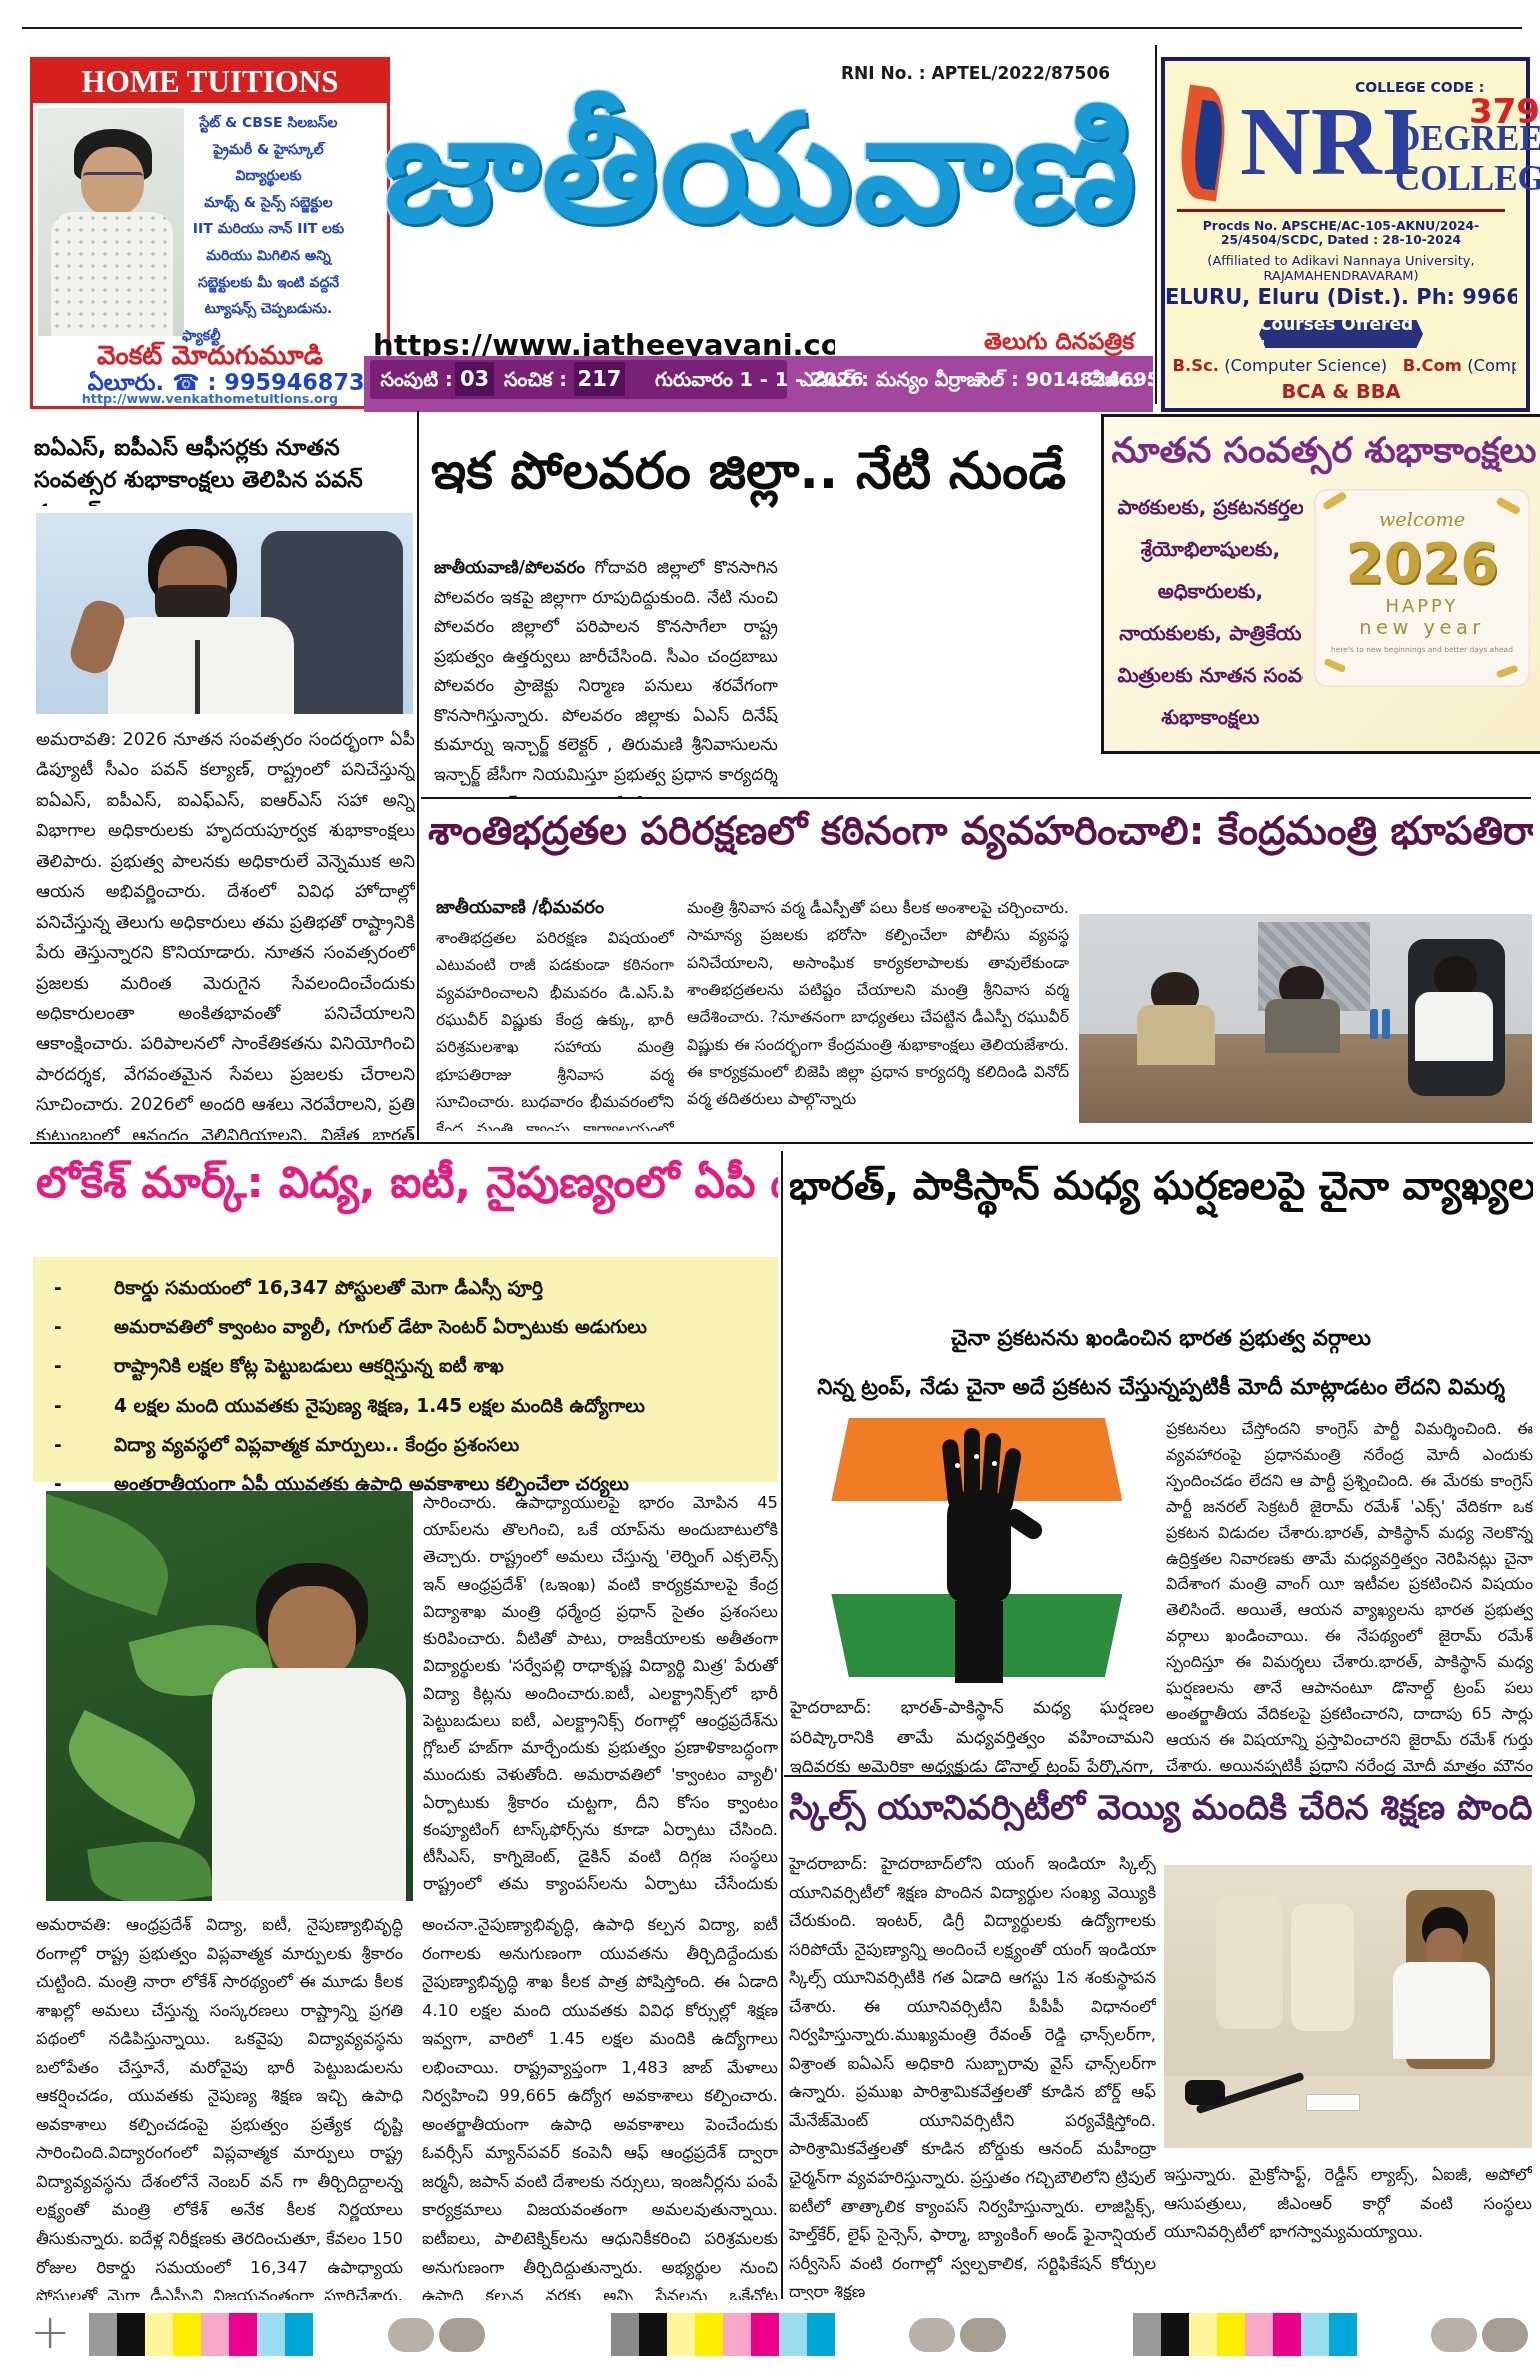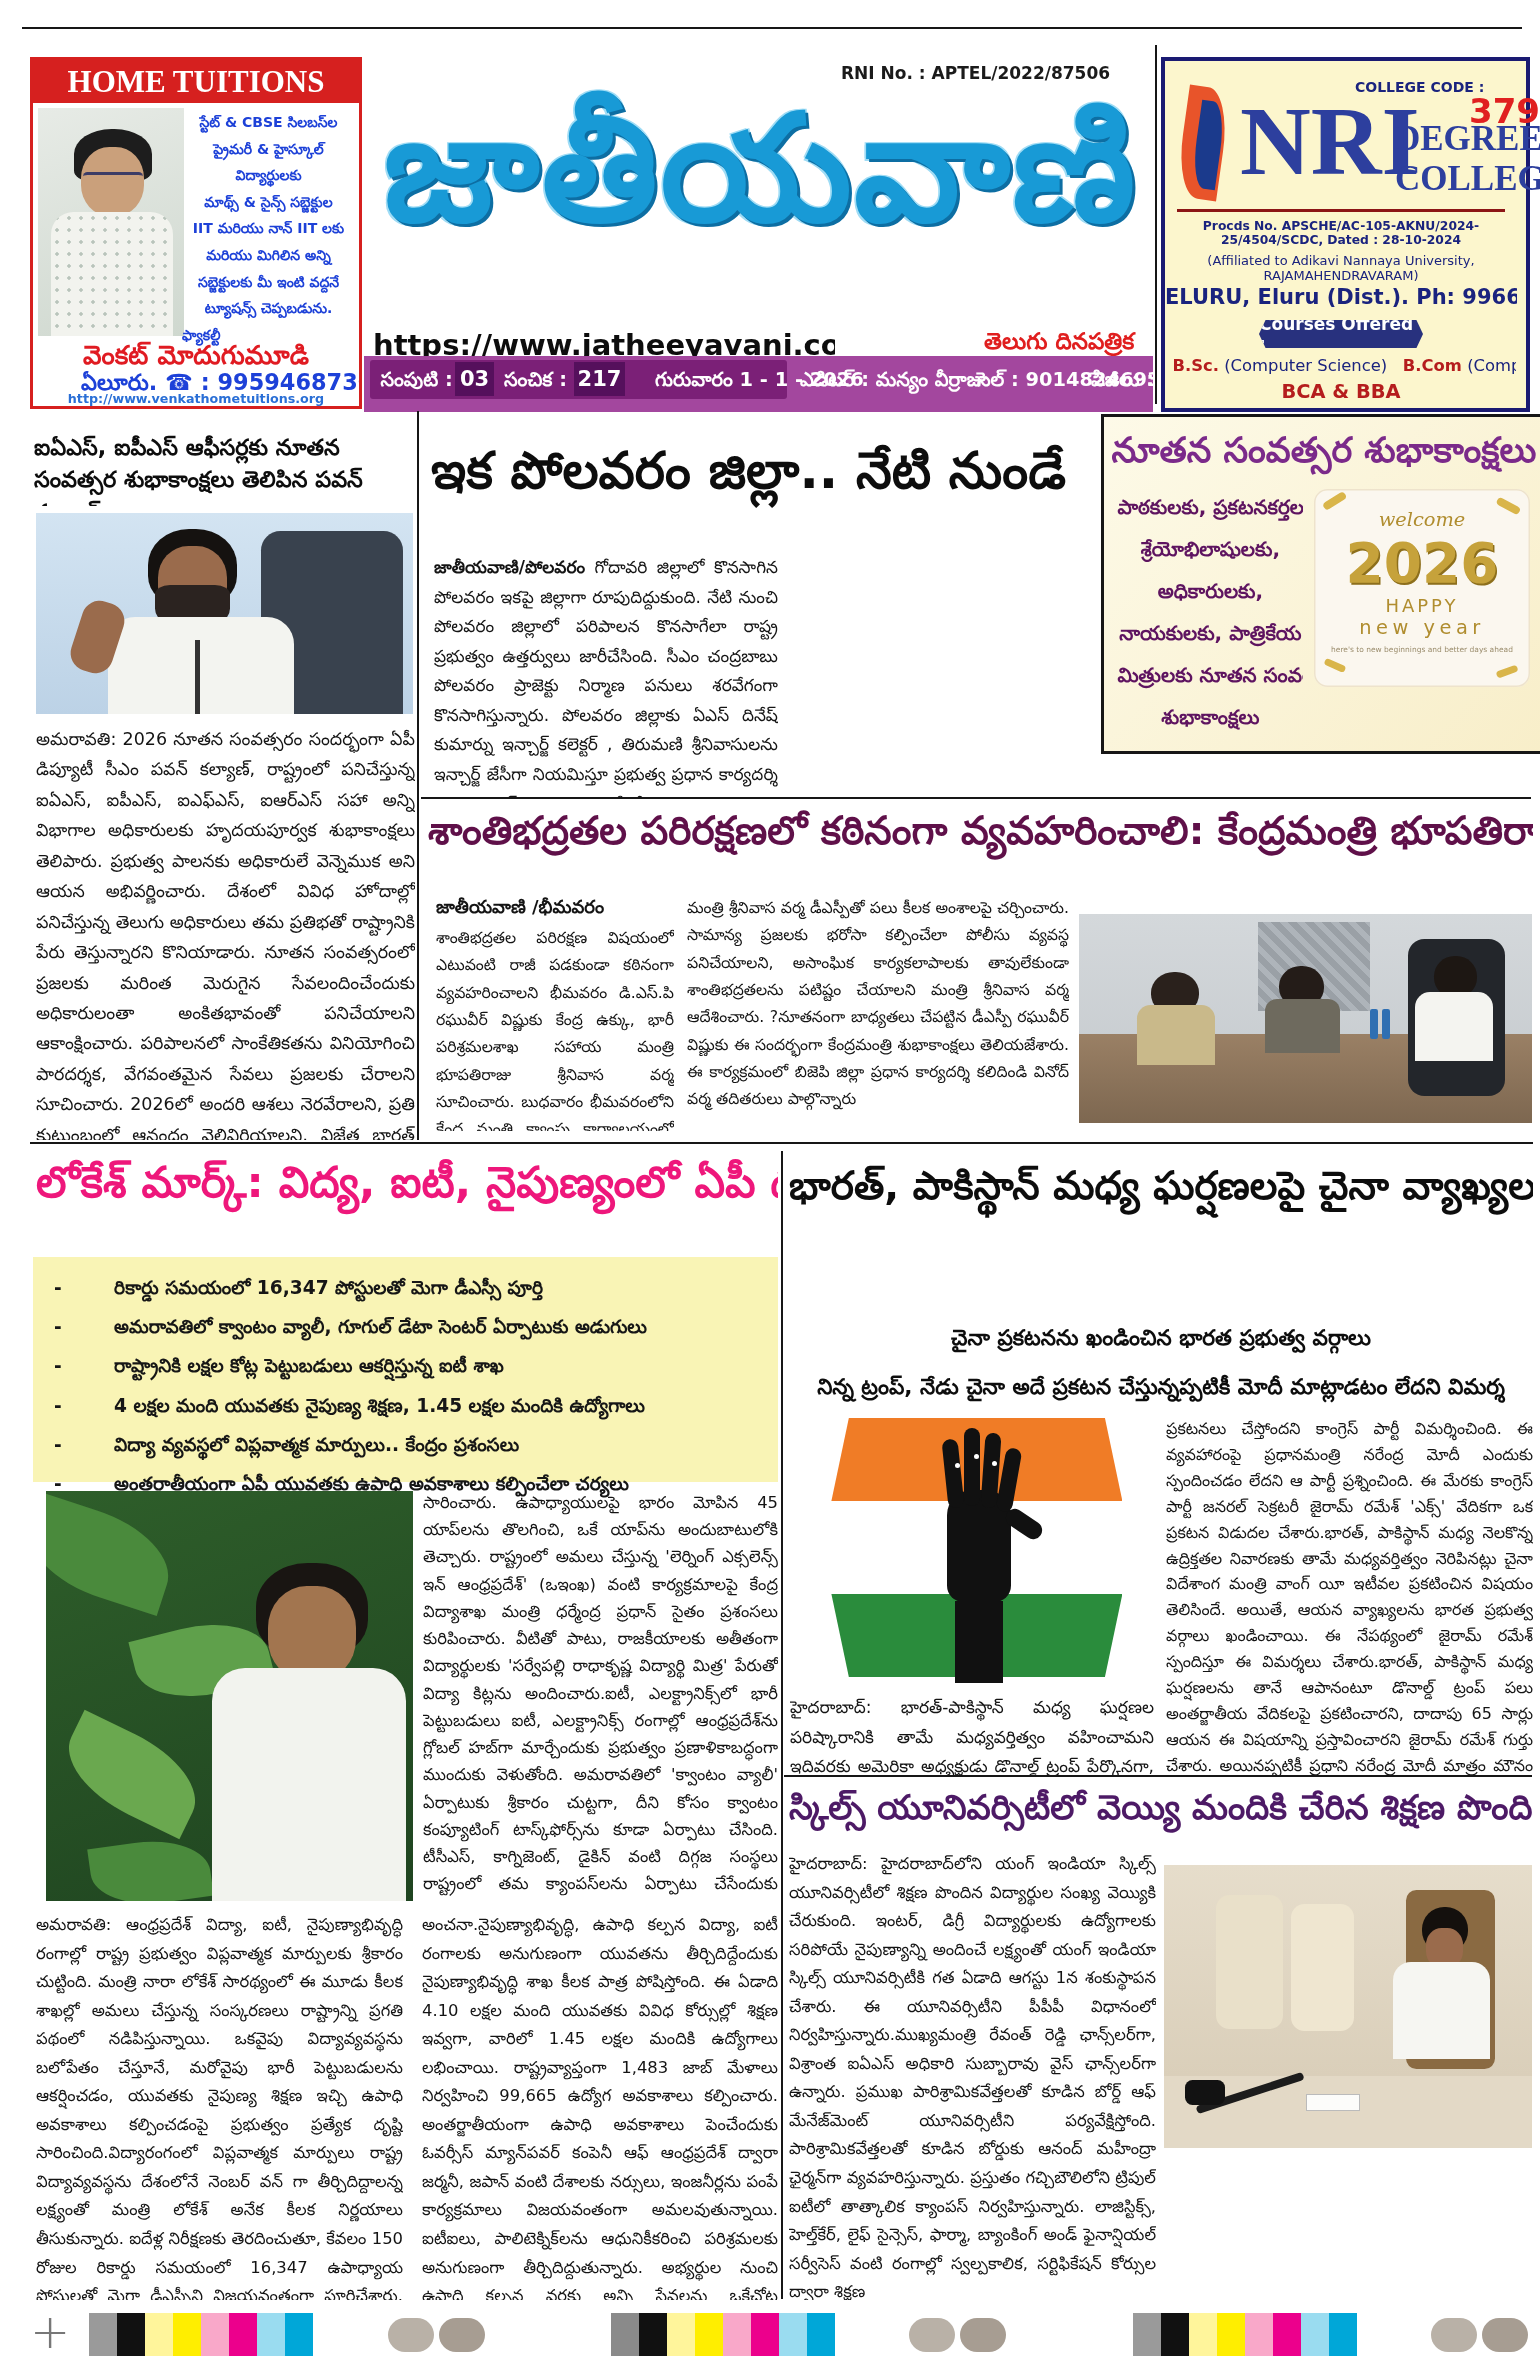--- a/index.html
+++ b/index.html
@@ -79,21 +79,21 @@
   .pill{width:46px;height:34px;border-radius:18px;display:inline-block;}
   .crosshair{color:#777;font-size:48px;line-height:36px;font-weight:200;}
 </style>
 </head>
 <body>
 
 <div id="page">
 
   <div class="abs hairline" style="left:22.4px;top:27px;width:1500px;height:2.2px;"></div>
 
-  <div class="abs ht-box" style="left:30px;top:57px;width:326px;height:346px;">
+  <div class="abs ht-box" style="left:30px;top:57px;width:326px;height:346px;padding-left:28px;">
     <div class="ht-head abs" style="left:0;top:0;right:0;height:43px;">HOME TUITIONS</div>
 
     <div class="abs ht-photo ph" style="left:4.5px;top:48px;width:146px;height:228px;">
       <div class="abs ht-hair" style="left:36px;top:21px;width:78px;height:52px;"></div>
       <div class="abs ht-face" style="left:43px;top:39px;width:63px;height:69px;"></div>
       <div class="abs" style="left:45px;top:64px;width:60px;height:10.4px;border-top:3px solid #3c3c66;border-radius:4.5px;"></div>
       <div class="abs ht-shirt" style="left:13.4px;top:104px;width:122px;height:124px;"></div>
     </div>
 
     <div class="abs" style="left:149px;top:49px;width:173px;">
@@ -295,20 +295,21 @@
     <div class="abs" style="left:127px;top:39px;width:63px;height:127px;background:#efe6d0;border-radius:13.4px;"></div>
     <div class="abs" style="right:37px;top:25px;width:89px;height:179px;background:#8a6a42;border-radius:10.4px;"></div>
     <div class="abs" style="right:64px;top:42px;width:46px;height:46px;background:#14100d;border-radius:48%;"></div>
     <div class="abs" style="right:69px;top:63px;width:37px;height:40px;background:#9a6b4c;border-radius:42%;"></div>
     <div class="abs" style="right:42px;top:97px;width:97px;height:97px;background:#f6f6f2;border-radius:18px 18px 0 0;"></div>
     <div class="abs" style="left:0;bottom:0;width:100%;height:72px;background:#e3d9c6;"></div>
     <div class="abs" style="left:30px;bottom:52px;width:112px;height:7.5px;background:#1c1c1c;transform:rotate(-18deg);border-radius:3.7px;"></div>
     <div class="abs" style="left:21px;bottom:43px;width:40px;height:25px;background:#121212;border-radius:7.5px;"></div>
     <div class="abs" style="left:142px;bottom:37px;width:52px;height:15px;background:#fcfcfa;border:0.7px solid #bbb;"></div>
   </div>
+  <div class="abs body-txt jt" style="left:1164px;top:2161px;width:368px;height:139px;font-size:16.4px;">ఇస్తున్నారు. మైక్రోసాఫ్ట్, రెడ్డీస్ ల్యాబ్స్, ఏఐజీ, అపోలో ఆసుపత్రులు, జీఎంఆర్ కార్గో వంటి సంస్థలు యూనివర్సిటీలో భాగస్వామ్యమయ్యాయి.</div>
 
   <div class="abs" style="left:0;top:2310px;width:1541px;height:52px;">
     <span class="abs crosshair" style="left:30px;top:3px;">+</span>
 
     <div class="abs" style="left:89px;top:3px;">
       <span class="swatch" style="background:#9a9a9a;"></span><span class="swatch" style="background:#111111;"></span><span class="swatch" style="background:#fff59b;"></span><span class="swatch" style="background:#ffee00;"></span><span class="swatch" style="background:#f9a8c9;"></span><span class="swatch" style="background:#ec008c;"></span><span class="swatch" style="background:#9adcf0;"></span><span class="swatch" style="background:#00a7d8;"></span>
     </div>
     <div class="abs" style="left:388px;top:7.5px;">
       <span class="pill" style="background:#b9b1a7;"></span><span class="pill" style="background:#a79d92;margin-left:4.5px;"></span>
     </div>

